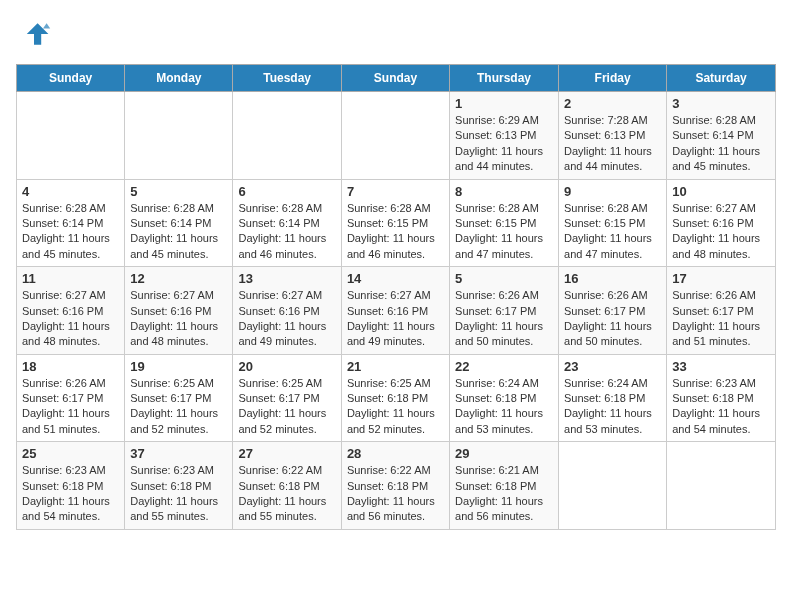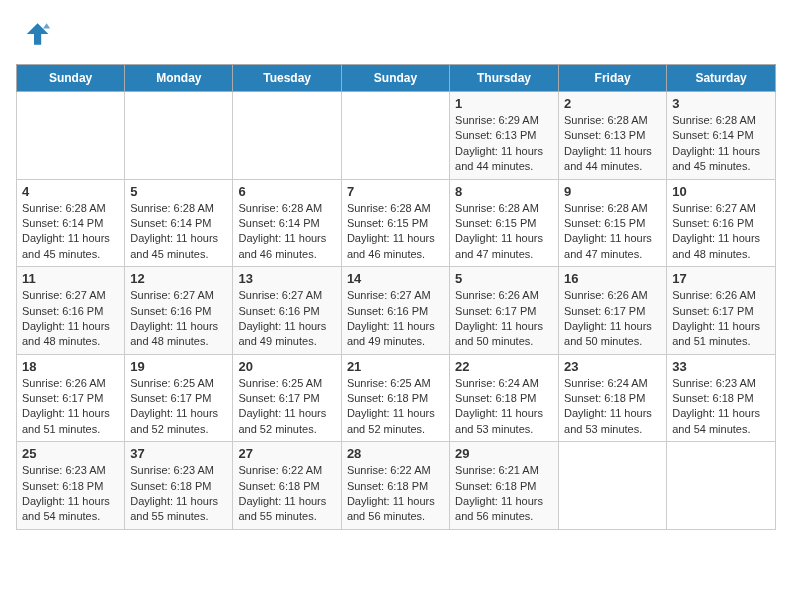--- a/index.html
+++ b/index.html
@@ -124,21 +124,21 @@
         <td class="empty"></td>
         <td class="empty"></td>
         <td>
           <span class="day-num">1</span>
           <div class="day-info">Sunrise: 6:29 AM
 Sunset: 6:13 PM
 Daylight: 11 hours and 44 minutes.</div>
         </td>
         <td>
           <span class="day-num">2</span>
-          <div class="day-info">Sunrise: 6:28 AM
+          <div class="day-info">Sunrise: 7:28 AM
 Sunset: 6:13 PM
 Daylight: 11 hours and 44 minutes.</div>
         </td>
         <td>
           <span class="day-num">3</span>
           <div class="day-info">Sunrise: 6:28 AM
 Sunset: 6:14 PM
 Daylight: 11 hours and 45 minutes.</div>
         </td>
       </tr>

